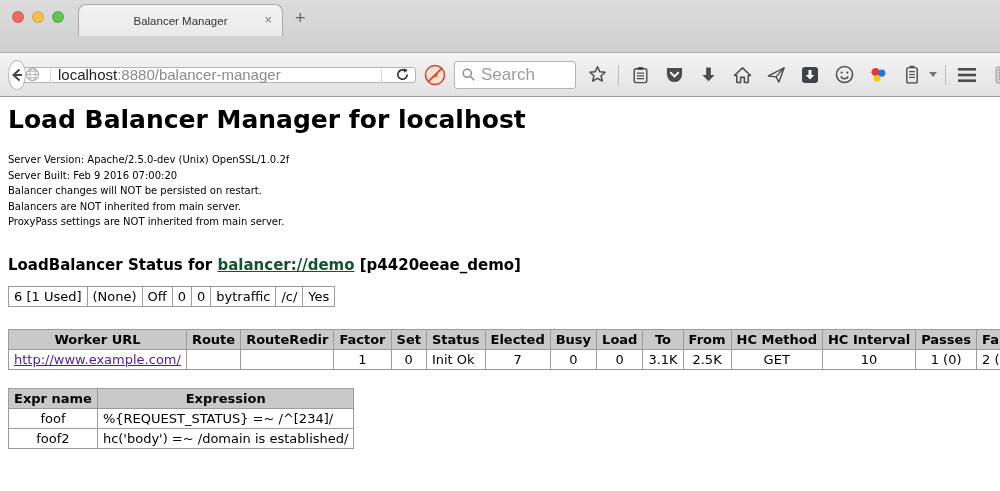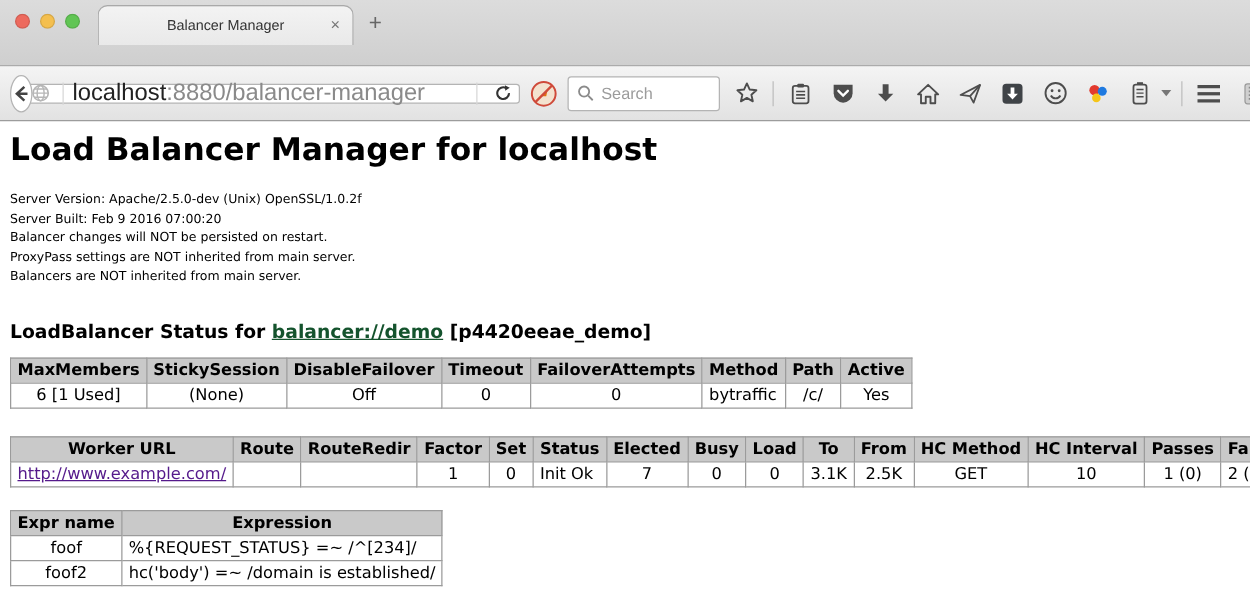--- a/index.html
+++ b/index.html
@@ -24,27 +24,27 @@
             font-family:"Liberation Sans", sans-serif; }
 
   .toolbar { height:44px; background:linear-gradient(#f4f4f4,#e2e2e2);
              border-bottom:1px solid #9c9c9c; display:flex; align-items:center;
              padding:0 8px; gap:8px; font-family:"Liberation Sans", sans-serif; }
   .backbtn { width:30px; height:30px; border-radius:50%; background:#fff;
              border:1px solid #b4b4b4; display:flex; align-items:center;
              justify-content:center; margin-right:-18px; z-index:2; }
   .urlbar { flex:0 0 400px; height:16px; background:#fff; border:1px solid #b4b4b4;
             border-radius:3px; display:flex; align-items:center; padding-left:26px;
-            font-size:19px; position:relative; }
+            font-size:15px; position:relative; }
   .urlbar .sep { width:1px; height:18px; background:#d7d7d7; margin:0 7px; }
   .url-host { color:#222; } .url-path { color:#8a8a8a; }
   .url-right { margin-left:auto; display:flex; align-items:center; }
   .searchbar { flex:0 0 122px; height:28px; background:#fff; border:1px solid #b4b4b4;
                border-radius:3px; display:flex; align-items:center; padding:0 7px;
-               gap:6px; font-size:13px; color:#9b9b9b; }
+               gap:6px; font-size:17px; color:#9b9b9b; }
   .ticon { width:26px; height:28px; display:flex; align-items:center;
            justify-content:center; flex:0 0 auto; }
   .vsep { width:1px; height:20px; background:#bdbdbd; flex:0 0 auto; }
   .caret-down { width:0; height:0; border-left:4px solid transparent;
                 border-right:4px solid transparent; border-top:5px solid #777;
                 margin-left:-4px; }
   .blockicon { width:22px; height:22px; flex:0 0 auto; }
 
   
   .page { padding:0 8px 0 8px; color:#000; }
@@ -195,38 +195,28 @@
   </div>
 </div>
 
 <div class="page">
   <h1>Load Balancer Manager for localhost</h1>
 
   <div class="info">
     <div>Server Version: Apache/2.5.0-dev (Unix) OpenSSL/1.0.2f</div>
     <div>Server Built: Feb 9 2016 07:00:20</div>
     <div>Balancer changes will NOT be persisted on restart.</div>
+    <div>Balancers are NOT inherited from main server.</div>
     <div>ProxyPass settings are NOT inherited from main server.</div>
-    <div>Balancers are NOT inherited from main server.</div>
   </div>
 
   <h3 class="status"><span>LoadBalancer Status for </span><a href="#">balancer://demo</a><span> [p4420eeae_demo]</span></h3>
 
   <table style="margin-bottom:22px">
     <tbody>
-        <tr>
-      <th style="width:80px">MaxMembers</th>
-      <th style="width:90px">StickySession</th>
-      <th style="width:108px">DisableFailover</th>
-      <th style="width:50px">Timeout</th>
-      <th style="width:112px">FailoverAttempts</th>
-      <th style="width:48px">Method</th>
-      <th style="width:26px">Path</th>
-      <th style="width:36px">Active</th>
-    </tr>
     <tr>
       <td>6 [1 Used]</td>
       <td>(None)</td>
       <td>Off</td>
       <td>0</td>
       <td>0</td>
       <td class="left">bytraffic</td>
       <td>/c/</td>
       <td>Yes</td>
     </tr>

